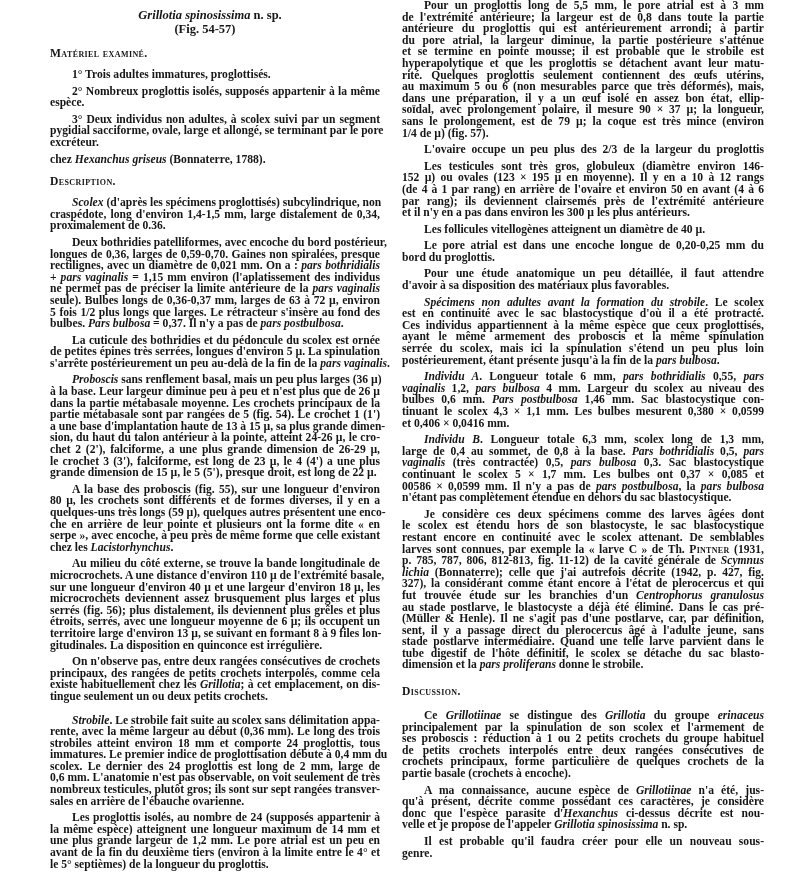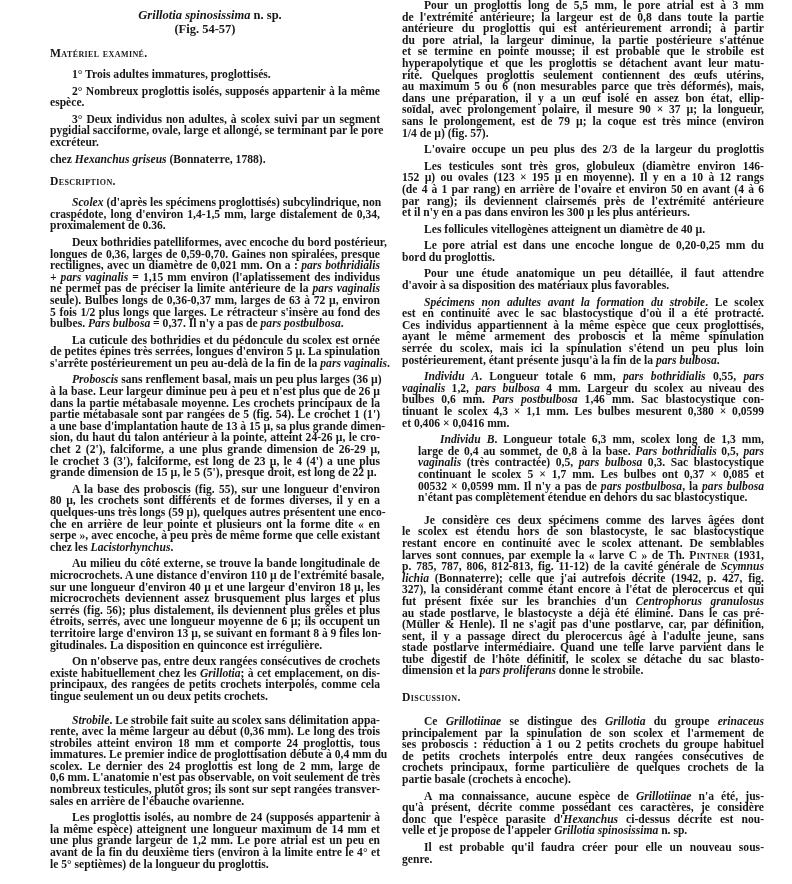--- a/index.html
+++ b/index.html
@@ -96,22 +96,22 @@
           <span class="line"><span>microcrochets. A une distance d'environ 110 µ de l'extrémité basale,</span></span>
           <span class="line"><span>sur une longueur d'environ 40 µ et une largeur d'environ 18 µ, les</span></span>
           <span class="line"><span>microcrochets deviennent assez brusquement plus larges et plus</span></span>
           <span class="line"><span>serrés (fig. 56); plus distalement, ils deviennent plus grêles et plus</span></span>
           <span class="line"><span>étroits, serrés, avec une longueur moyenne de 6 µ; ils occupent un</span></span>
           <span class="line"><span>territoire large d'environ 13 µ, se suivant en formant 8 à 9 files lon-</span></span>
           <span class="line last"><span>gitudinales. La disposition en quinconce est irrégulière.</span></span>
         </div>
         <div class="para" style="margin-top: 5px;">
           <span class="line indent"><span>On n'observe pas, entre deux rangées consécutives de crochets</span></span>
+          <span class="line"><span>principaux, des rangées de petits crochets interpolés, comme cela</span></span>
           <span class="line"><span>existe habituellement chez les </span><span class="it">Grillotia</span><span>; à cet emplacement, on dis-</span></span>
-          <span class="line"><span>principaux, des rangées de petits crochets interpolés, comme cela</span></span>
           <span class="line last"><span>tingue seulement un ou deux petits crochets.</span></span>
         </div>
         <div class="para" style="margin-top: 12px;">
           <span class="line indent"><span class="it">Strobile</span><span>. Le strobile fait suite au scolex sans délimitation appa-</span></span>
           <span class="line"><span>rente, avec la même largeur au début (0,36 mm). Le long des trois</span></span>
           <span class="line"><span>strobiles atteint environ 18 mm et comporte 24 proglottis, tous</span></span>
           <span class="line"><span>immatures. Le premier indice de proglottisation débute à 0,4 mm du</span></span>
           <span class="line"><span>scolex. Le dernier des 24 proglottis est long de 2 mm, large de</span></span>
           <span class="line"><span>0,6 mm. L'anatomie n'est pas observable, on voit seulement de très</span></span>
           <span class="line"><span>nombreux testicules, plutôt gros; ils sont sur sept rangées transver-</span></span>
@@ -171,37 +171,37 @@
           <span class="line"><span>serrée du scolex, mais ici la spinulation s'étend un peu plus loin</span></span>
           <span class="line last"><span>postérieurement, étant présente jusqu'à la fin de la </span><span class="it">pars bulbosa</span><span>.</span></span>
         </div>
         <div class="para" style="margin-top: 5px;">
           <span class="line indent"><span class="it">Individu A</span><span>. Longueur totale 6 mm, </span><span class="it">pars bothridialis</span><span> 0,55, </span><span class="it">pars</span></span>
           <span class="line"><span class="it">vaginalis</span><span> 1,2, </span><span class="it">pars bulbosa</span><span> 4 mm. Largeur du scolex au niveau des</span></span>
           <span class="line"><span>bulbes 0,6 mm. </span><span class="it">Pars postbulbosa</span><span> 1,46 mm. Sac blastocystique con-</span></span>
           <span class="line"><span>tinuant le scolex 4,3 × 1,1 mm. Les bulbes mesurent 0,380 × 0,0599</span></span>
           <span class="line last"><span>et 0,406 × 0,0416 mm.</span></span>
         </div>
-        <div class="para" style="margin-top: 5px; margin-left: 16px;">
+        <div class="para" style="margin-top: 5px;">
           <span class="line indent"><span class="it">Individu B</span><span>. Longueur totale 6,3 mm, scolex long de 1,3 mm,</span></span>
           <span class="line"><span>large de 0,4 au sommet, de 0,8 à la base. </span><span class="it">Pars bothridialis</span><span> 0,5, </span><span class="it">pars</span></span>
           <span class="line"><span class="it">vaginalis</span><span> (très contractée) 0,5, </span><span class="it">pars bulbosa</span><span> 0,3. Sac blastocystique</span></span>
           <span class="line"><span>continuant le scolex 5 × 1,7 mm. Les bulbes ont 0,37 × 0,085 et</span></span>
-          <span class="line"><span>00532 × 0,0599 mm. Il n'y a pas de </span><span class="it">pars postbulbosa</span><span>, la </span><span class="it">pars bulbosa</span></span>
+          <span class="line"><span>00586 × 0,0599 mm. Il n'y a pas de </span><span class="it">pars postbulbosa</span><span>, la </span><span class="it">pars bulbosa</span></span>
           <span class="line last"><span>n'étant pas complètement étendue en dehors du sac blastocystique.</span></span>
         </div>
-        <div class="para" style="margin-top: 11px;">
+        <div class="para" style="margin-top: 5px;">
           <span class="line indent"><span>Je considère ces deux spécimens comme des larves âgées dont</span></span>
           <span class="line"><span>le scolex est étendu hors de son blastocyste, le sac blastocystique</span></span>
           <span class="line"><span>restant encore en continuité avec le scolex attenant. De semblables</span></span>
           <span class="line"><span>larves sont connues, par exemple la « larve C » de Th. </span><span class="sc">Pintner</span><span> (1931,</span></span>
           <span class="line"><span>p. 785, 787, 806, 812-813, fig. 11-12) de la cavité générale de </span><span class="it">Scymnus</span></span>
           <span class="line"><span class="it">lichia</span><span> (Bonnaterre); celle que j'ai autrefois décrite (1942, p. 427, fig.</span></span>
           <span class="line"><span>327), la considérant comme étant encore à l'état de plerocercus et qui</span></span>
-          <span class="line"><span>fut présent fixée sur les branchies d'un </span><span class="it">Centrophorus granulosus</span></span>
+          <span class="line"><span>fut trouvée étude sur les branchies d'un </span><span class="it">Centrophorus granulosus</span></span>
           <span class="line"><span>au stade postlarve, le blastocyste a déjà été éliminé. Dans le cas pré-</span></span>
           <span class="line"><span>(Müller &amp; Henle). Il ne s'agit pas d'une postlarve, car, par définition,</span></span>
           <span class="line"><span>sent, il y a passage direct du plerocercus âgé à l'adulte jeune, sans</span></span>
           <span class="line"><span>stade postlarve intermédiaire. Quand une telle larve parvient dans le</span></span>
           <span class="line"><span>tube digestif de l'hôte définitif, le scolex se détache du sac blasto-</span></span>
           <span class="line last"><span>dimension et la </span><span class="it">pars proliferans</span><span> donne le strobile.</span></span>
         </div>
         <div class="heading" style="margin-top: 14px; margin-bottom: 12px;">Discussion.</div>
         <div class="para" style="margin-top: 0px;">
           <span class="line indent"><span>Ce </span><span class="it">Grillotiinae</span><span> se distingue des </span><span class="it">Grillotia</span><span> du groupe </span><span class="it">erinaceus</span></span>

